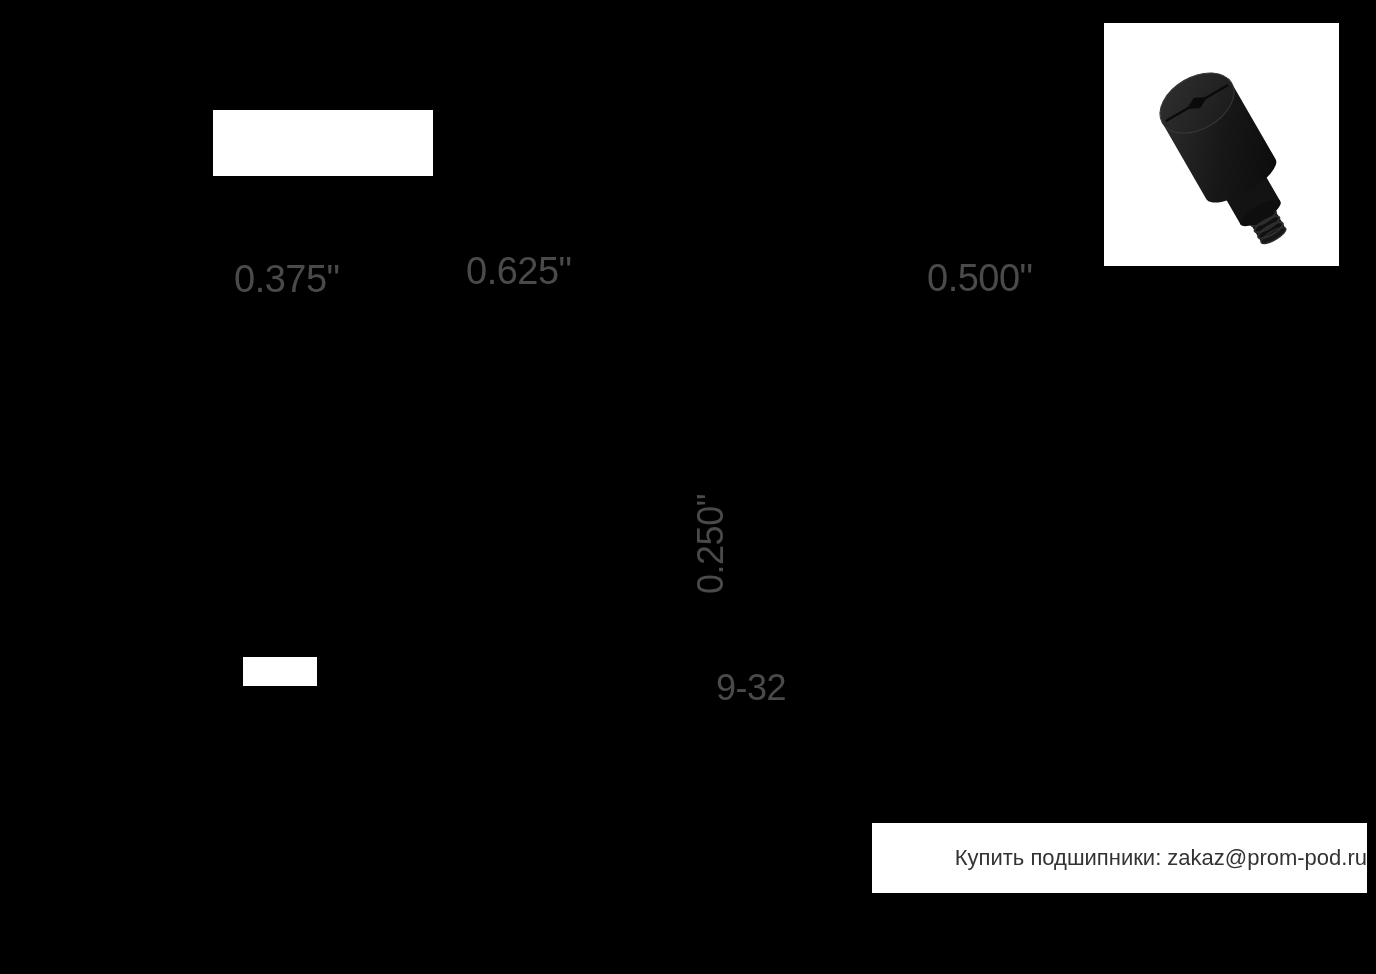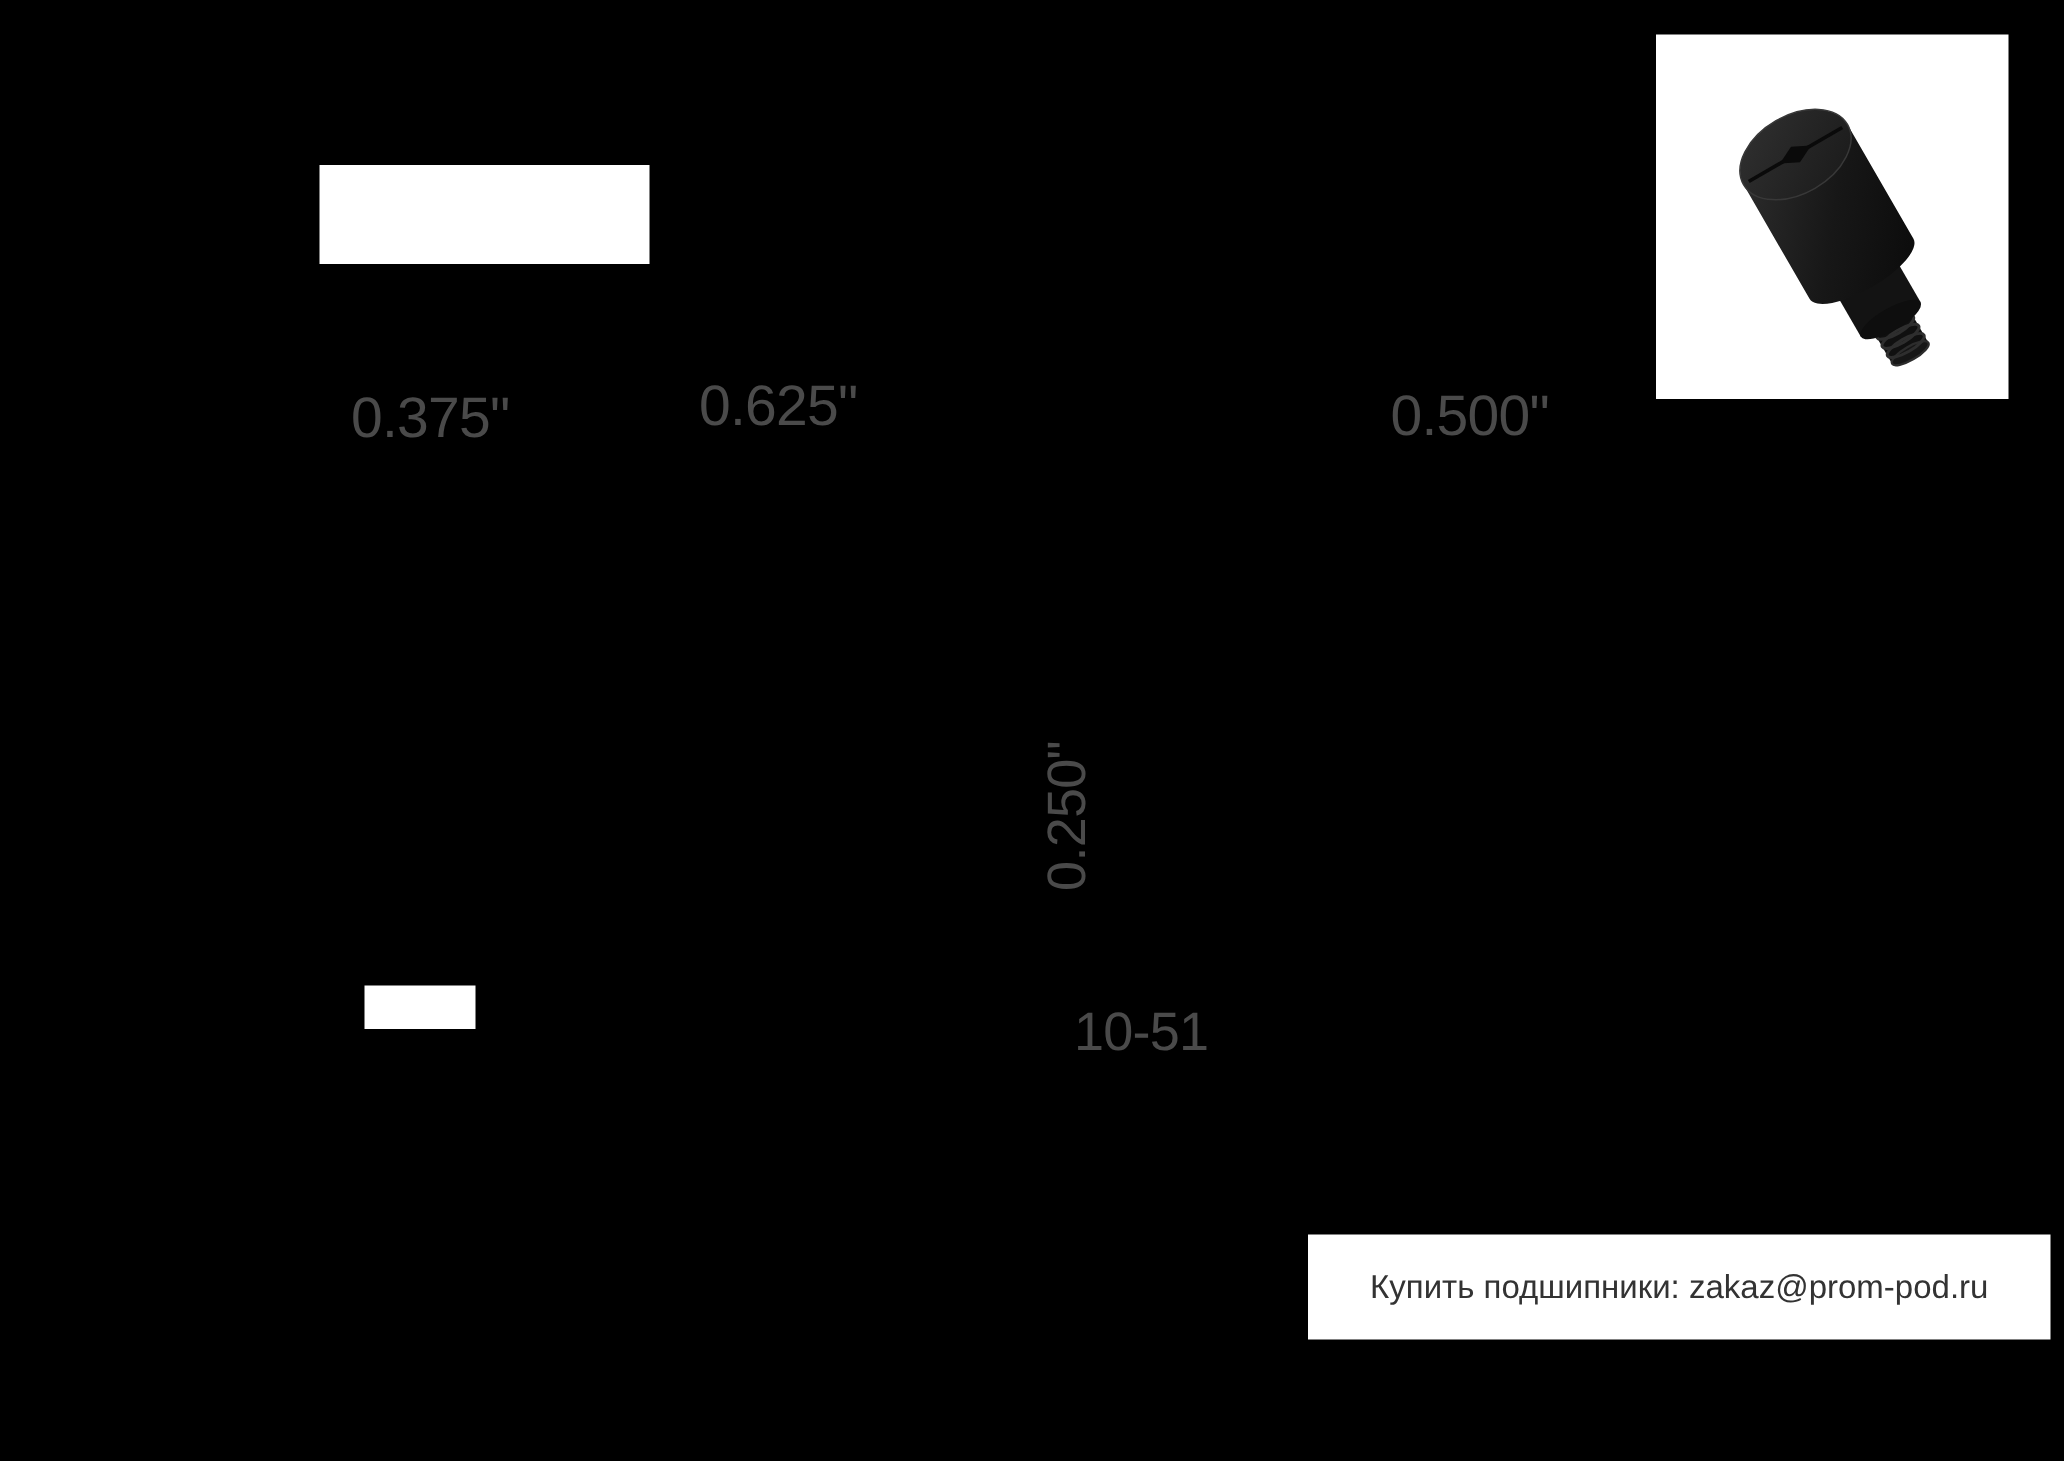--- a/index.html
+++ b/index.html
@@ -44,41 +44,41 @@
   }
   .photo svg { display: block; }
 
   .banner {
     position: absolute;
     left: 872px; top: 823px;
     width: 495px; height: 70px;
     background: #fff;
     display: flex;
     align-items: center;
-    justify-content: center;
+    justify-content: flex-end;
   }
   .banner span {
     color: #333;
     font-size: 22px;
     white-space: nowrap;
   }
 </style>
 </head>
 <body>
 
 <div class="canvas">
 
   <div class="patch patch-a"></div>
   <div class="patch patch-b"></div>
 
   <div class="dim dim-a">0.375"</div>
   <div class="dim dim-b">0.625"</div>
   <div class="dim dim-c">0.500"</div>
   <div class="dim dim-d">0.250"</div>
-  <div class="dim dim-e">10-51</div>
+  <div class="dim dim-e">9-32</div>
 
   <div class="photo">
     <svg width="235" height="243" viewBox="0 0 235 243">
       <defs>
         <linearGradient id="gBody" x1="0" y1="0" x2="1" y2="1">
           <stop offset="0" stop-color="#2b2b2b"></stop>
           <stop offset="0.5" stop-color="#171717"></stop>
           <stop offset="1" stop-color="#0b0b0b"></stop>
         </linearGradient>
         <linearGradient id="gTop" x1="0" y1="0" x2="1" y2="1">

